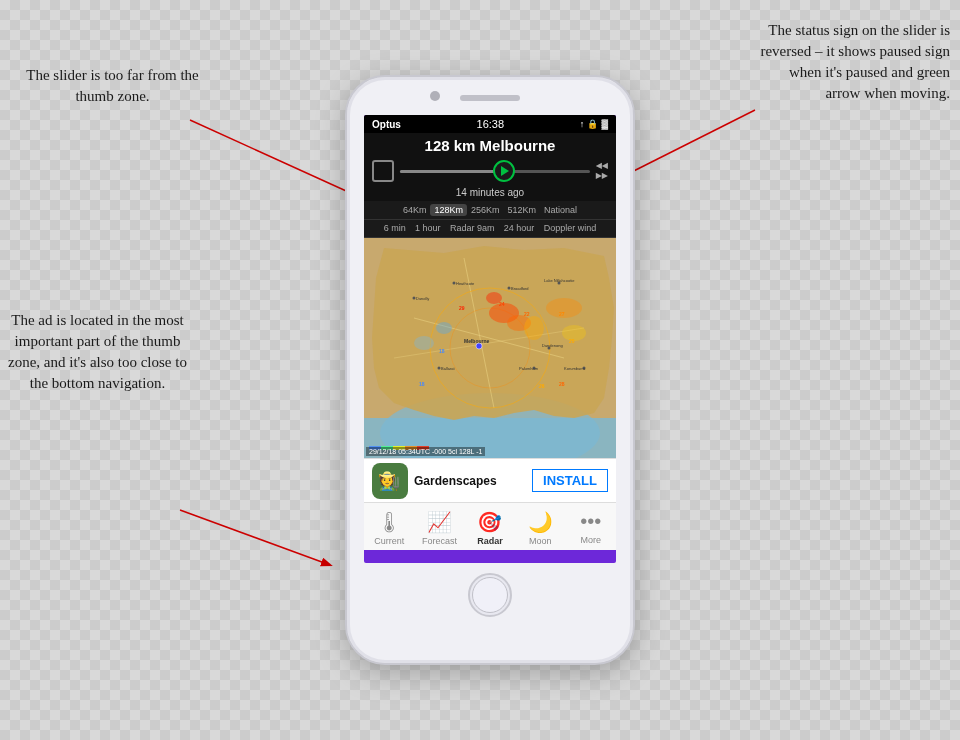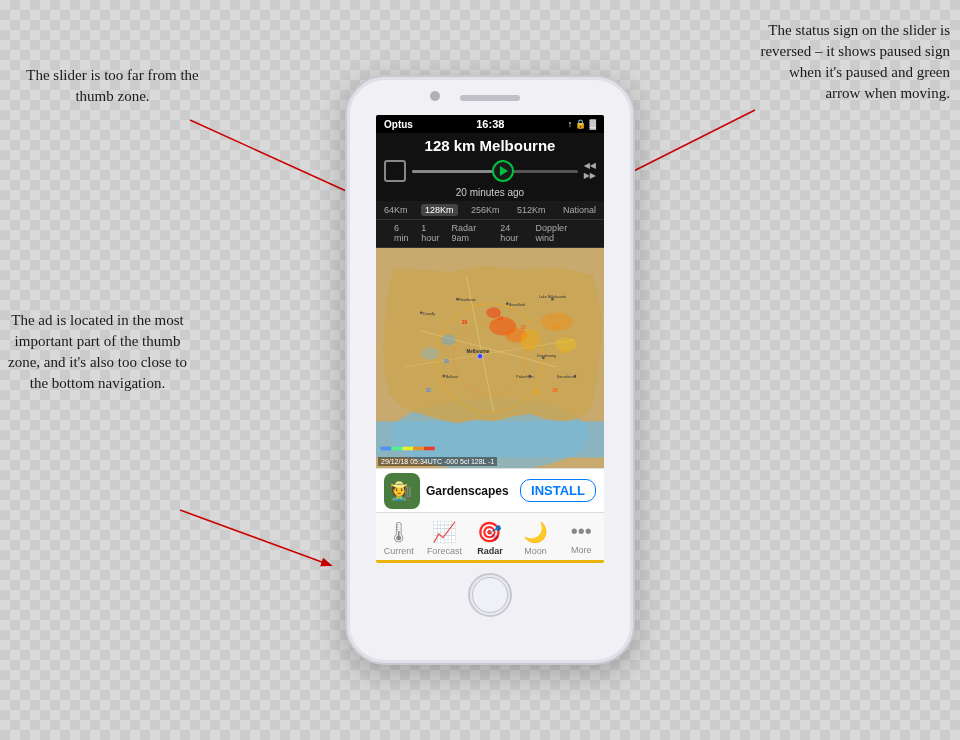--- a/index.html
+++ b/index.html
@@ -95,43 +95,43 @@
       background: #b0b0b8;
       border-radius: 50%;
       position: absolute;
       top: 14px;
       left: 50%;
       transform: translateX(-60px);
     }
 
     
     .screen {
-      width: 228px;
+      width: 252px;
       height: 448px;
-      background: #eab308;
+      background: #6d28d9;
       margin-top: 14px;
       overflow: hidden;
       position: relative;
       border-radius: 2px;
     }
 
     
     .status-bar {
       background: #000;
       color: #fff;
       font-size: 11px;
       display: flex;
       justify-content: space-between;
       align-items: center;
       padding: 3px 8px;
       height: 18px;
     }
 
     .status-left { font-weight: 600; font-size: 10px; }
-    .status-center { font-weight: 700; font-size: 11px; }
+    .status-center { font-weight: 400; font-size: 11px; }
     .status-right { font-size: 9px; display: flex; gap: 3px; align-items: center; }
 
     
     .app-header {
       background: #111;
       color: #fff;
       text-align: center;
       padding: 4px 0 2px;
     }
 
@@ -229,22 +229,22 @@
       color: #ccc;
       text-align: center;
       font-size: 10px;
       padding: 1px 0 3px;
     }
 
     
     .range-tabs {
       background: #1a1a1a;
       display: flex;
-      justify-content: space-between;
-      padding: 3px 4px;
+      justify-content: center;
+      padding: 3px 11px;
       border-bottom: 1px solid #333;
     }
 
     .range-tab {
       color: #aaa;
       font-size: 9px;
       padding: 1px 4px;
       border-radius: 3px;
     }
 
@@ -304,21 +304,21 @@
       font-size: 12px;
       font-weight: 600;
       color: #111;
     }
 
     .ad-install-btn {
       color: #007aff;
       font-size: 13px;
       font-weight: 700;
       border: 1.5px solid #007aff;
-      border-radius: 10px;
+      border-radius: 0;
       padding: 3px 10px;
     }
 
     
     .bottom-nav {
       background: #f8f8f8;
       display: flex;
       justify-content: space-around;
       align-items: center;
       padding: 4px 0 2px;
@@ -437,21 +437,21 @@
         <div class="skip-btns">
           <div class="skip-row">
             <span class="skip-arrow">◀◀</span>
           </div>
           <div class="skip-row">
             <span class="skip-arrow">▶▶</span>
           </div>
         </div>
       </div>
 
-      <div class="time-ago">20 minutes ago</div>
+      <div class="time-ago">14 minutes ago</div>
 
       <div class="range-tabs">
         <span class="range-tab">64Km</span>
         <span class="range-tab active">128Km</span>
         <span class="range-tab">256Km</span>
         <span class="range-tab">512Km</span>
         <span class="range-tab">National</span>
       </div>
 
       <div class="time-tabs">

